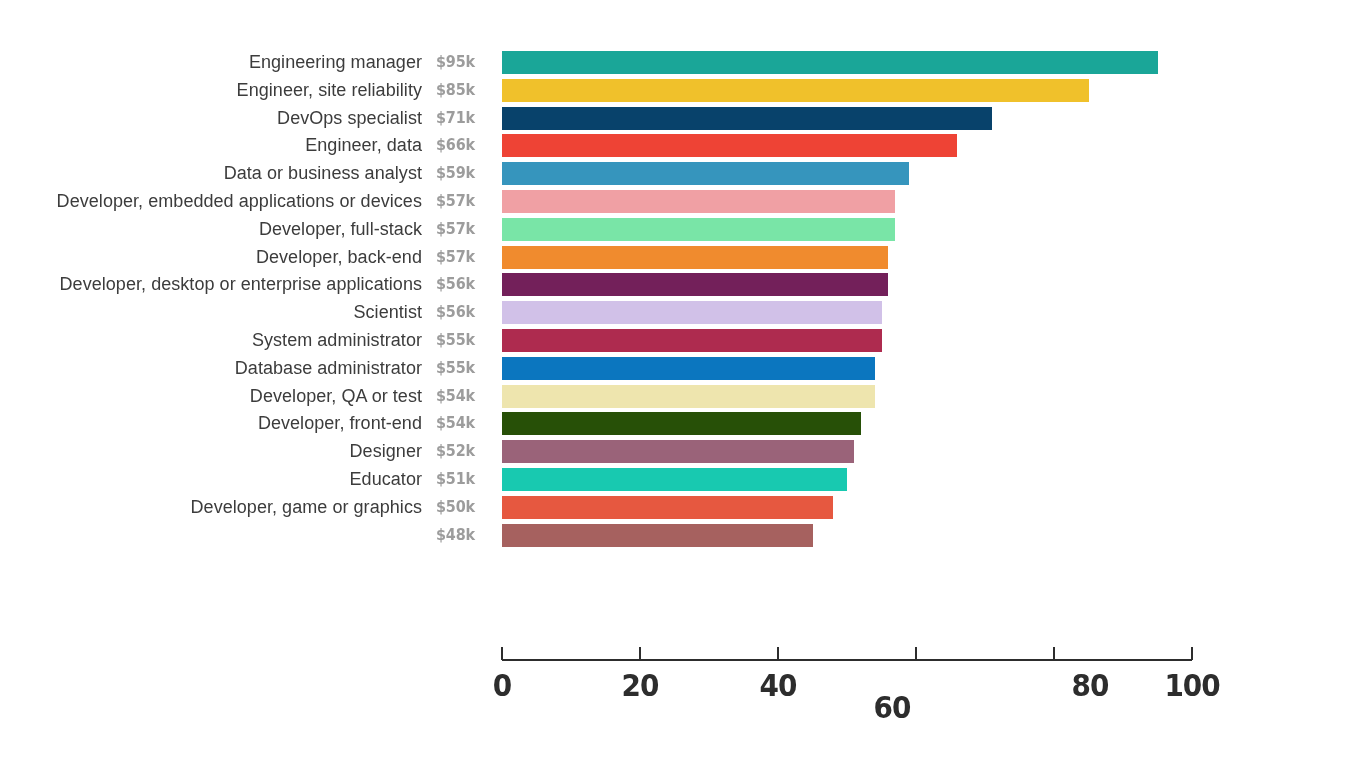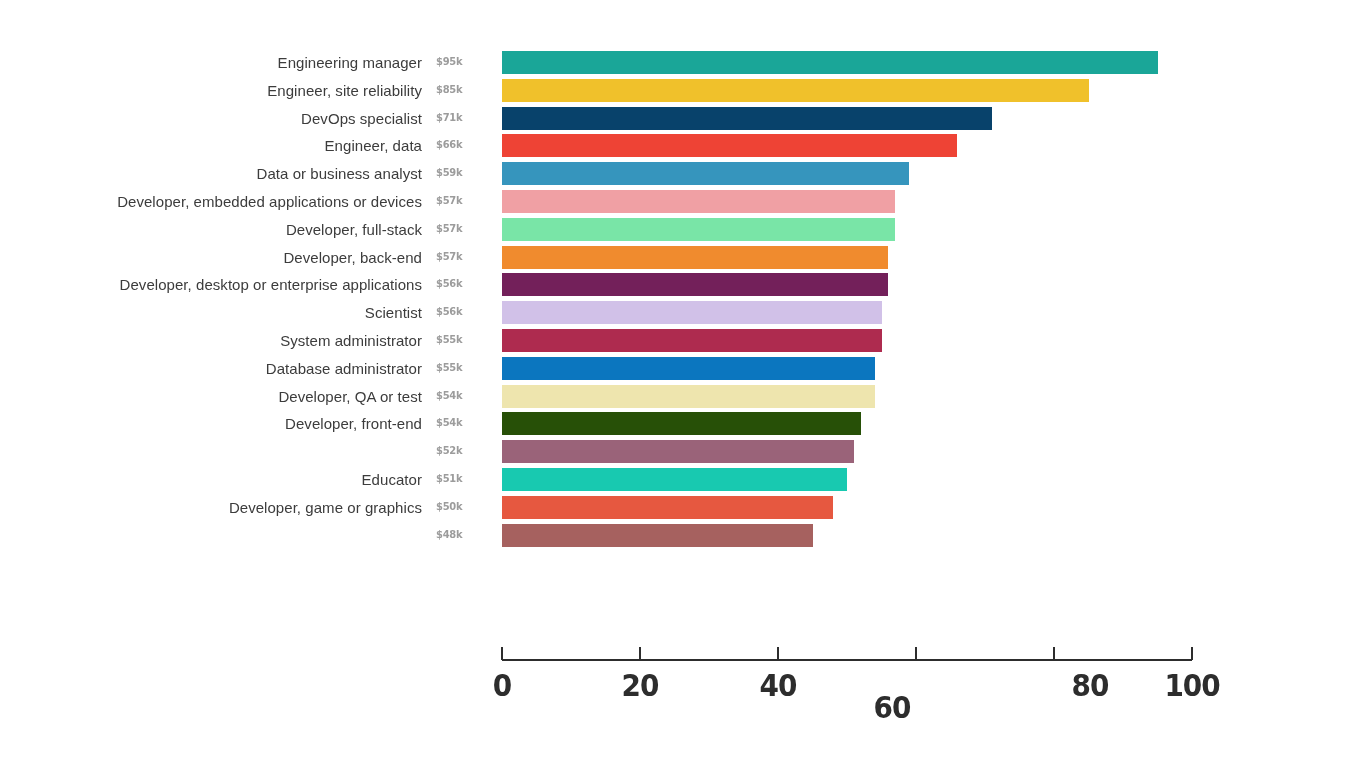--- a/index.html
+++ b/index.html
@@ -33,33 +33,33 @@
     height: 27.8px;
     display: flex;
     align-items: flex-start;
   }
   .row-label {
     position: absolute;
     right: 944px;            
     top: 1px;
     width: 420px;
     text-align: right;
-    font-size: 15px;
+    font-size: 18px;
     line-height: 21px;
     color: #3c3c3c;
     letter-spacing: 0.05px;
     white-space: nowrap;
   }
   .row-value {
     position: absolute;
     left: 436px;
     top: 0px;
     width: 56px;
     text-align: left;
-    font-size: 11px;
+    font-size: 16px;
     line-height: 22px;
     font-weight: 700;
     color: #9c9c9c;
     letter-spacing: -0.2px;
     font-family: "DejaVu Sans", sans-serif;
     font-stretch: condensed;
   }
   .bar-track {
     position: absolute;
     left: 502px;
@@ -207,20 +207,21 @@
         </div>
       </div>
       <div class="bar-row">
         <div class="row-label">Developer, front-end</div>
         <div class="row-value">$54k</div>
         <div class="bar-track">
           <div class="bar" style="width: 358.8px; background: rgb(39, 80, 7);"></div>
         </div>
       </div>
       <div class="bar-row">
+        <div class="row-label">Designer</div>
         <div class="row-value">$52k</div>
         <div class="bar-track">
           <div class="bar" style="width: 351.9px; background: rgb(154, 99, 121);"></div>
         </div>
       </div>
       <div class="bar-row">
         <div class="row-label">Educator</div>
         <div class="row-value">$51k</div>
         <div class="bar-track">
           <div class="bar" style="width: 345px; background: rgb(24, 201, 176);"></div>

